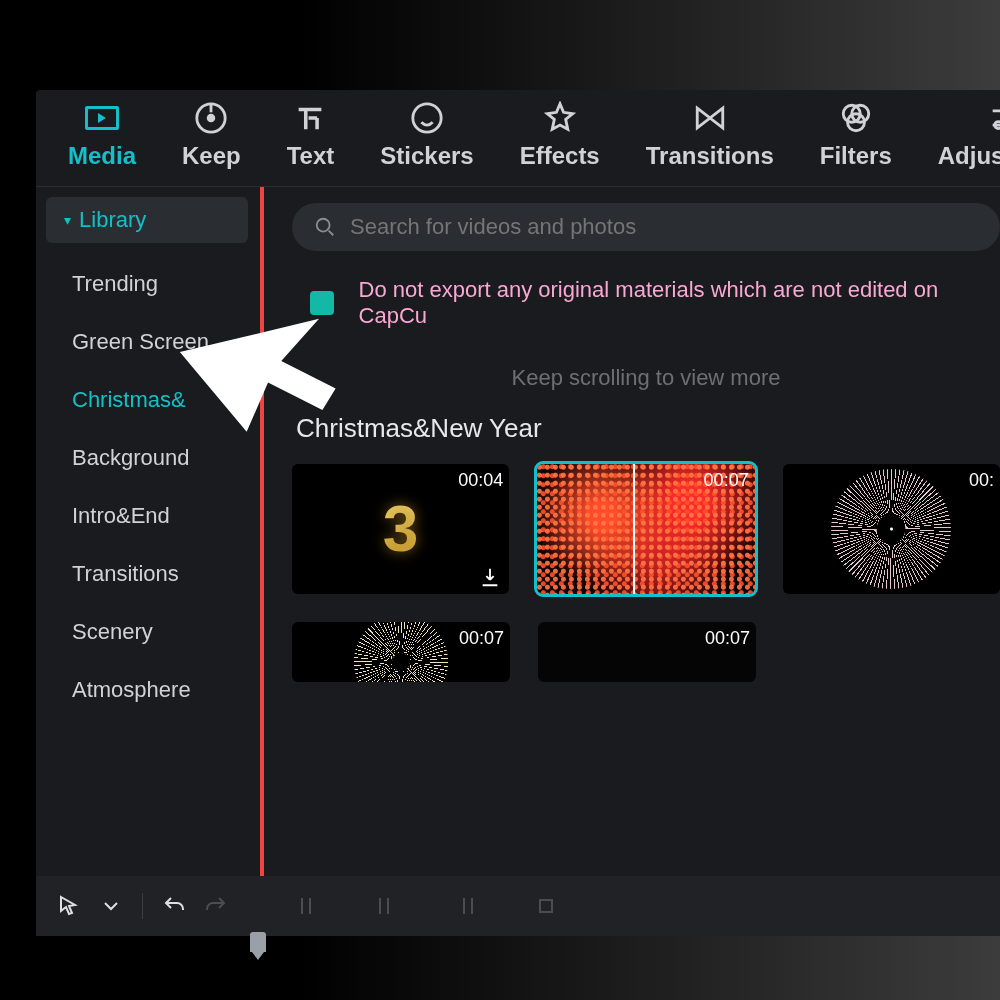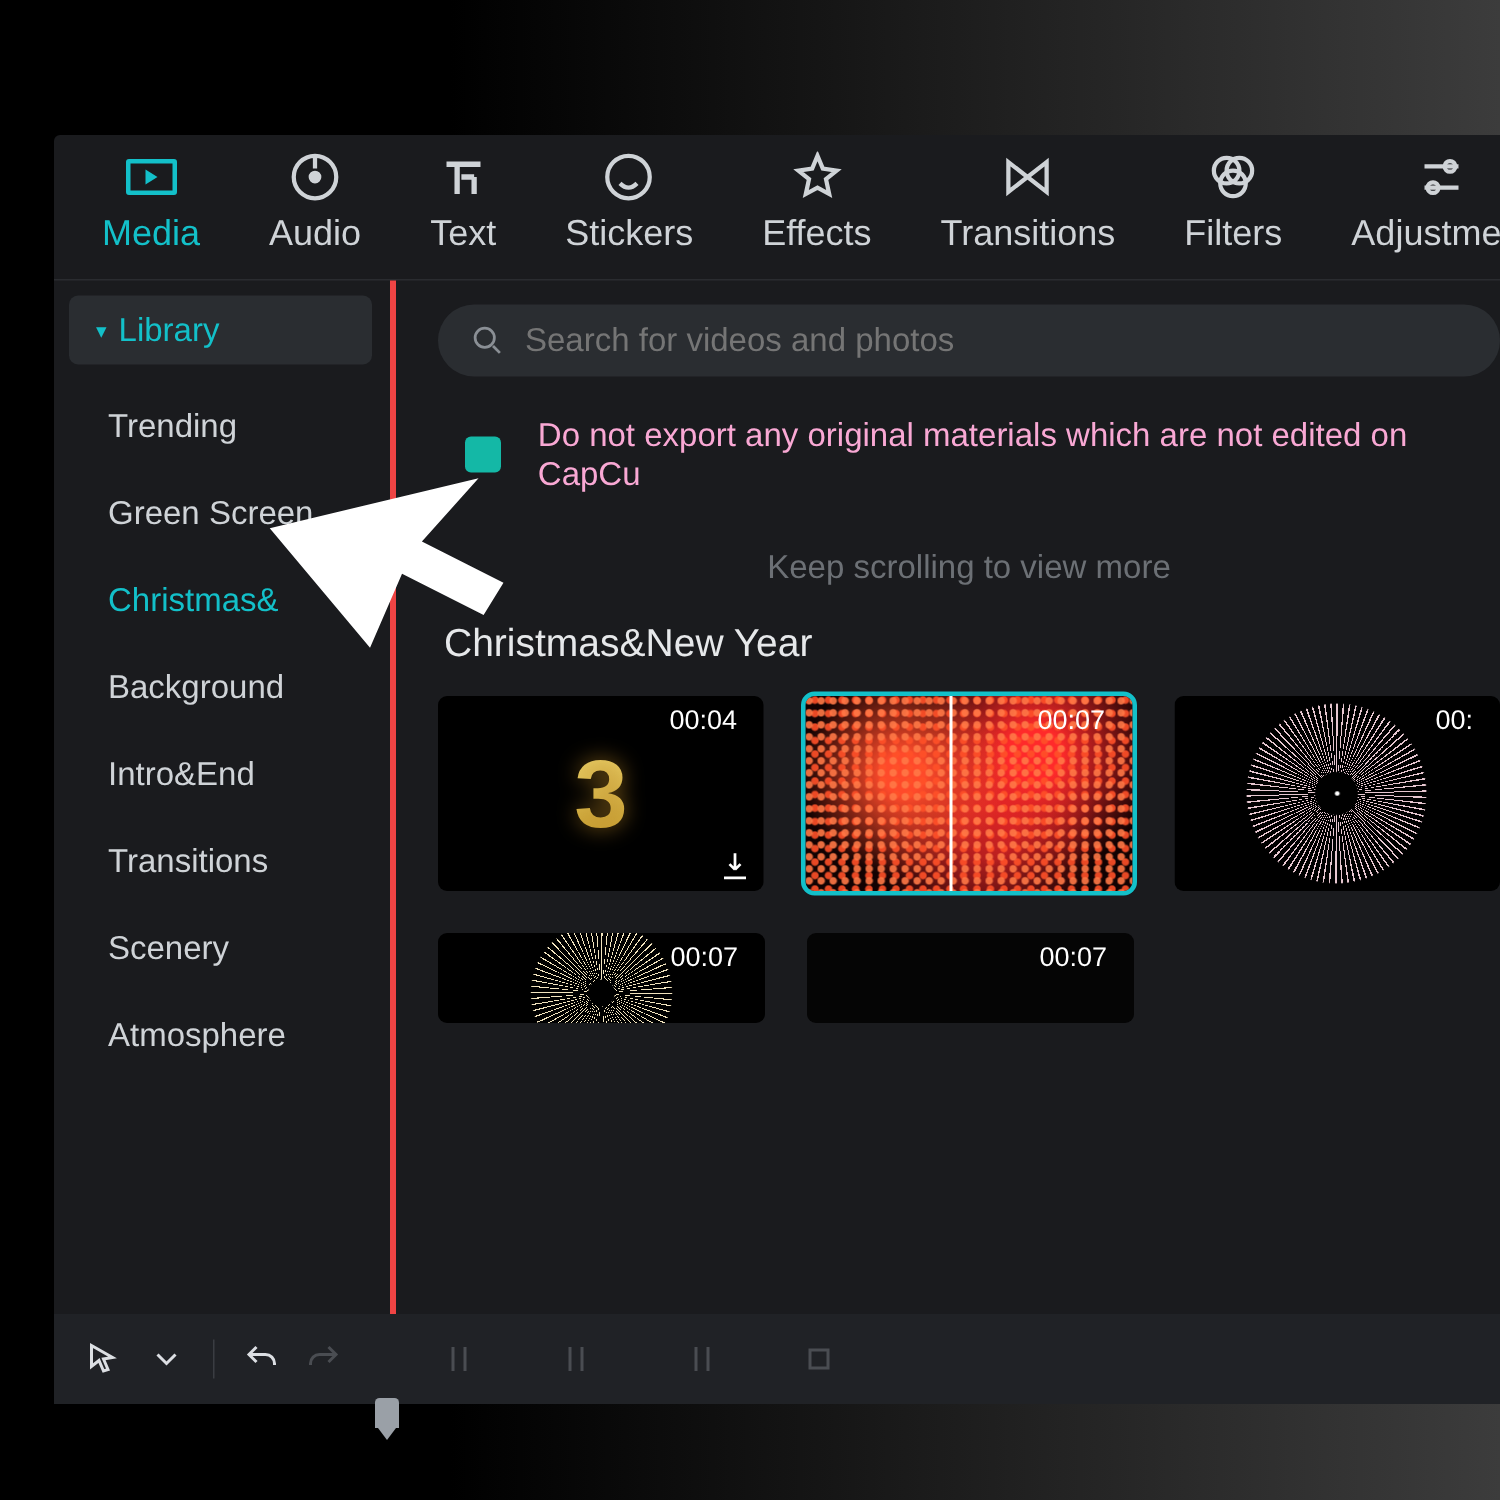--- a/index.html
+++ b/index.html
@@ -16,21 +16,21 @@
     border-top-left-radius:4px;
   }
 
   
   .tabs{
     display:flex; align-items:flex-end; gap:38px; padding:8px 28px 14px 28px;
     border-bottom:1px solid #2a2c30;
   }
   .tab{
     display:flex; flex-direction:column; align-items:center; gap:6px;
-    font-size:24px; color:#cfd3d7; cursor:pointer; padding:2px 4px;
+    font-size:24px; color:#cfd3d7; cursor:pointer; padding:2px 4px;font-weight:bold;
   }
   .tab.active{ color:#13c0c9; }
   .ticon{ width:36px; height:36px; display:flex; align-items:center; justify-content:center; }
   .ticon svg{ width:34px; height:34px; stroke:#cfd3d7; fill:none; stroke-width:2;}
   .media-rect { width:34px; height:24px; border:3px solid #13c0c9; border-radius:2px; display:flex; align-items:center; justify-content:center;}
   .media-rect .tri{ width:0;height:0;border-left:8px solid #13c0c9; border-top:5px solid transparent;border-bottom:5px solid transparent;}
 
   
   .body{ display:flex; height:calc(100% - 100px);}
   .sidebar{ width:228px; border-right:4px solid #ef4444; padding-top:10px;}
@@ -45,21 +45,21 @@
   .search svg{ width:22px;height:22px; stroke:#8a8f95; fill:none; stroke-width:2;}
   .search input{ flex:1; background:transparent; border:none; outline:none; color:#cfd3d7; font-size:22px;}
   .export-note{ display:flex; align-items:center; gap:25px; font-size:22px; color:#f9a8d4; margin:26px 0 0 18px;}
   .chk{ width:24px;height:24px; background:#14b8a6; border-radius:4px;}
   .scroll-hint{ text-align:center; color:#6c7075; font-size:22px; margin:36px 0 18px 0;}
   .sect-title{ font-size:26px; color:#e6e8ea; margin:22px 0 20px 4px;}
 
   .grid{ display:flex; gap:28px; }
   .card{ position:relative; width:218px; height:130px; background:#000; border-radius:6px; overflow:hidden; cursor:pointer;}
   .card.sel{ outline:3px solid #13c0c9;}
-  .dur{ position:absolute; top:6px; right:18px; color:#fff; font-size:18px; font-weight:500;}
+  .dur{ position:absolute; top:6px; right:6px; color:#fff; font-size:18px; font-weight:500;}
   .dl{ position:absolute; bottom:6px; right:8px; width:22px;height:22px; }
   .dl svg{stroke:#fff; fill:none; stroke-width:2;}
   .grid2{ display:flex; gap:28px; margin-top:28px;}
   .grid2 .card{ height:60px;}
   .three{position:absolute; left:50%; top:50%; transform:translate(-50%,-50%); font-size:64px; font-weight:bold;
     background:linear-gradient(180deg,#f7e27c,#c49a2a); -webkit-background-clip:text; background-clip:text; color:transparent;
     text-shadow:0 0 14px #b88624aa;}
   .scrubber{position:absolute; left:44%; top:0; bottom:0; width:2px; background:#fff;}
 
   
@@ -97,21 +97,21 @@
       <span>Media</span>
     </div>
     <div class="tab">
       <div class="ticon">
           <svg viewBox="0 0 24 24">
             <circle cx="12" cy="12" r="10"></circle>
             <circle cx="12" cy="12" r="2" fill="#cfd3d7"></circle>
             <path d="M12 2 v6"></path>
           </svg>
         </div>
-      <span>Audio</span>
+      <span>Keep</span>
     </div>
     <div class="tab">
       <div class="ticon">
           <svg viewBox="0 0 24 24">
             <path d="M4 6h16M9 6v14M17 12h-6M17 12v8" stroke-width="2.5"></path>
           </svg>
         </div>
       <span>Text</span>
     </div>
     <div class="tab">

